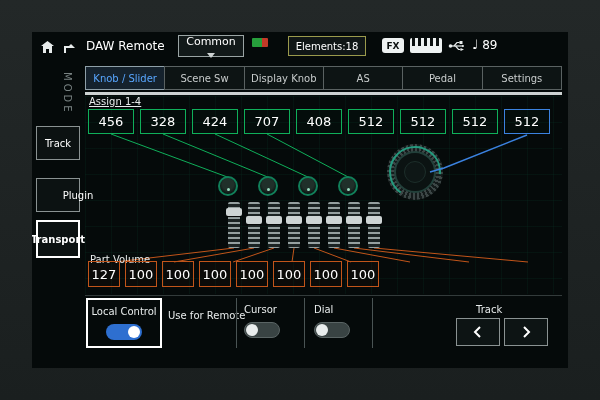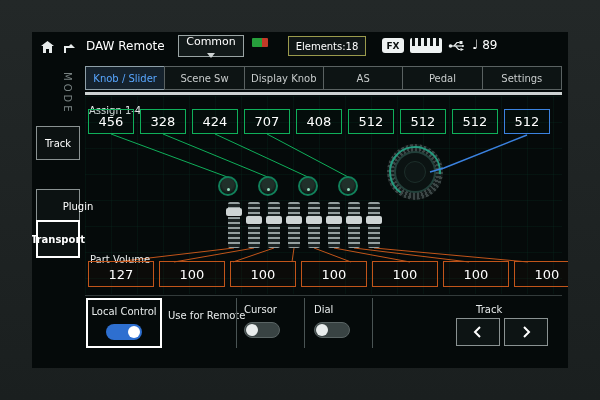--- a/index.html
+++ b/index.html
@@ -39,33 +39,33 @@
     display:flex;align-items:center;justify-content:center;box-sizing:border-box;white-space:nowrap;}
   .tab:first-child{margin-left:0;}
   .tab.active{background:#15222d;color:#58a6ff;border-color:#8fa0a8;}
   .tab-underline{position:absolute;left:53px;top:60px;width:477px;height:3px;background:#cdd2d2;}
 
   
   .mode-label{position:absolute;left:30px;top:40px;writing-mode:vertical-rl;font-size:10px;color:#788282;letter-spacing:3px;}
   .side-btn{position:absolute;left:4px;width:44px;height:34px;border:1px solid #8a9292;background:#0c1212;color:#fff;
     font-size:10px;display:flex;align-items:center;justify-content:center;box-sizing:border-box;}
   .side-btn.track{top:94px;}
-  .side-btn.plugin{top:157px;padding-left:40px;}
+  .side-btn.plugin{top:146px;padding-left:40px;}
   .side-btn.transport{top:188px;height:38px;border:2px solid #ffffff;font-weight:bold;}
 
   
   .section-label{position:absolute;font-size:10px;color:#e8ecec;}
-  .assign-label{left:57px;top:73px;}
+  .assign-label{left:57px;top:64px;text-decoration:underline;}
   .pv-label{left:58px;top:222px;}
   .assign-row{position:absolute;left:56px;top:77px;display:flex;gap:6px;}
   .val-box{width:46px;height:25px;border:1px solid #0faf5a;background:rgba(0,45,25,.12);color:#fff;font-size:13px;
     display:flex;align-items:center;justify-content:center;box-sizing:border-box;}
   .val-box.selected{border-color:#3b82e0;}
   .vol-row{position:absolute;left:56px;top:229px;display:flex;gap:5px;}
-  .vol-box{width:66px;height:26px;border:1px solid #c2551a;background:rgba(55,22,5,.12);color:#fff;font-size:13px;
+  .vol-box{width:32px;height:26px;border:1px solid #c2551a;background:rgba(55,22,5,.12);color:#fff;font-size:13px;
     display:flex;align-items:center;justify-content:center;box-sizing:border-box;}
 
   .knob{position:absolute;top:144px;width:20px;height:20px;border-radius:50%;border:2px solid #11805a;
     background:radial-gradient(circle at 50% 40%, #20302a 0 45%, #0b1210 75%);box-sizing:border-box;}
   .knob::after{content:"";position:absolute;left:7px;top:10px;width:3px;height:3px;border-radius:50%;background:#9adbc0;}
   .dial{position:absolute;left:355px;top:112px;width:56px;height:56px;border-radius:50%;
     background:repeating-conic-gradient(#3c4646 0deg 5deg,#141b1b 5deg 10deg);}
   .dial-inner{position:absolute;inset:7px;border-radius:50%;background:#0b1312;border:2px solid #22403a;box-sizing:border-box;}
   .dial-inner::after{content:"";position:absolute;inset:8px;border-radius:50%;background:#0e1716;border:1px solid #1c2e2a;}
 

